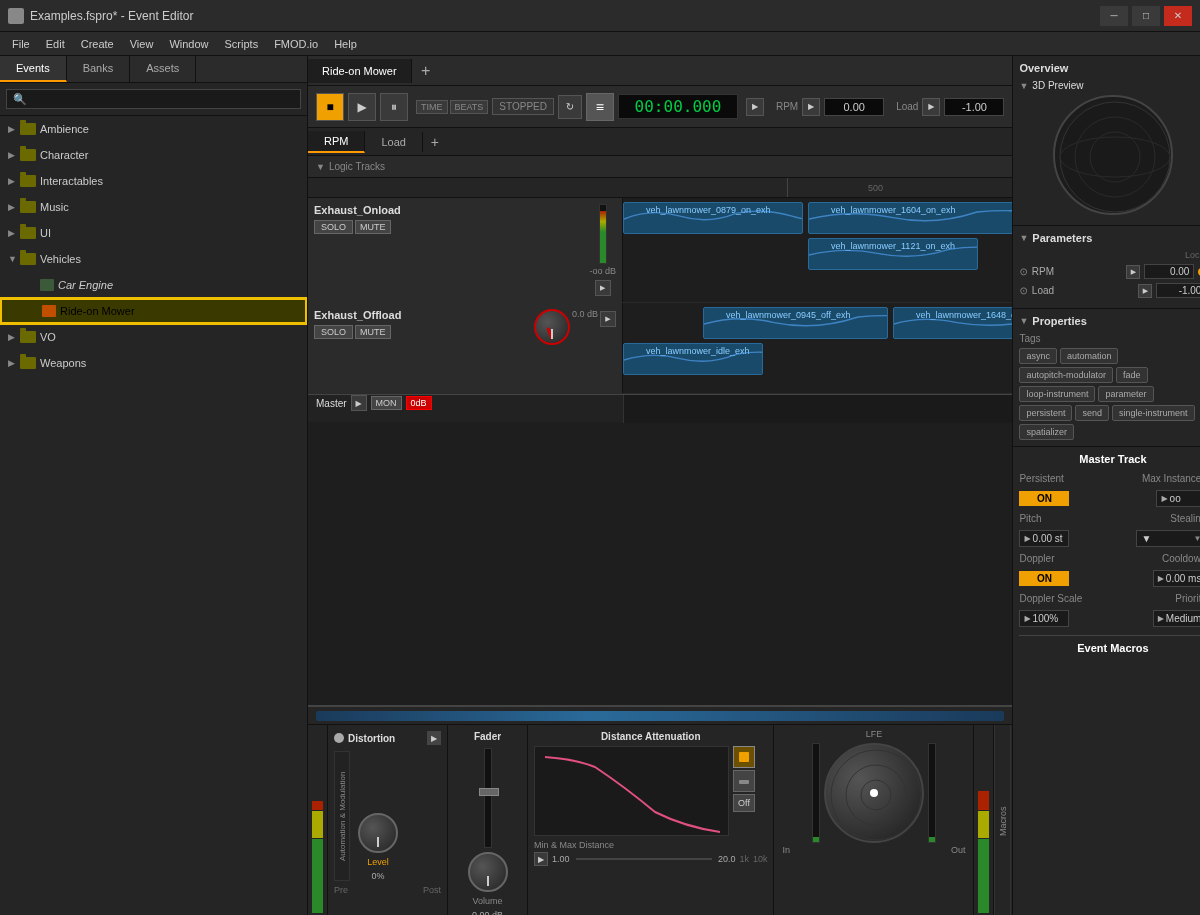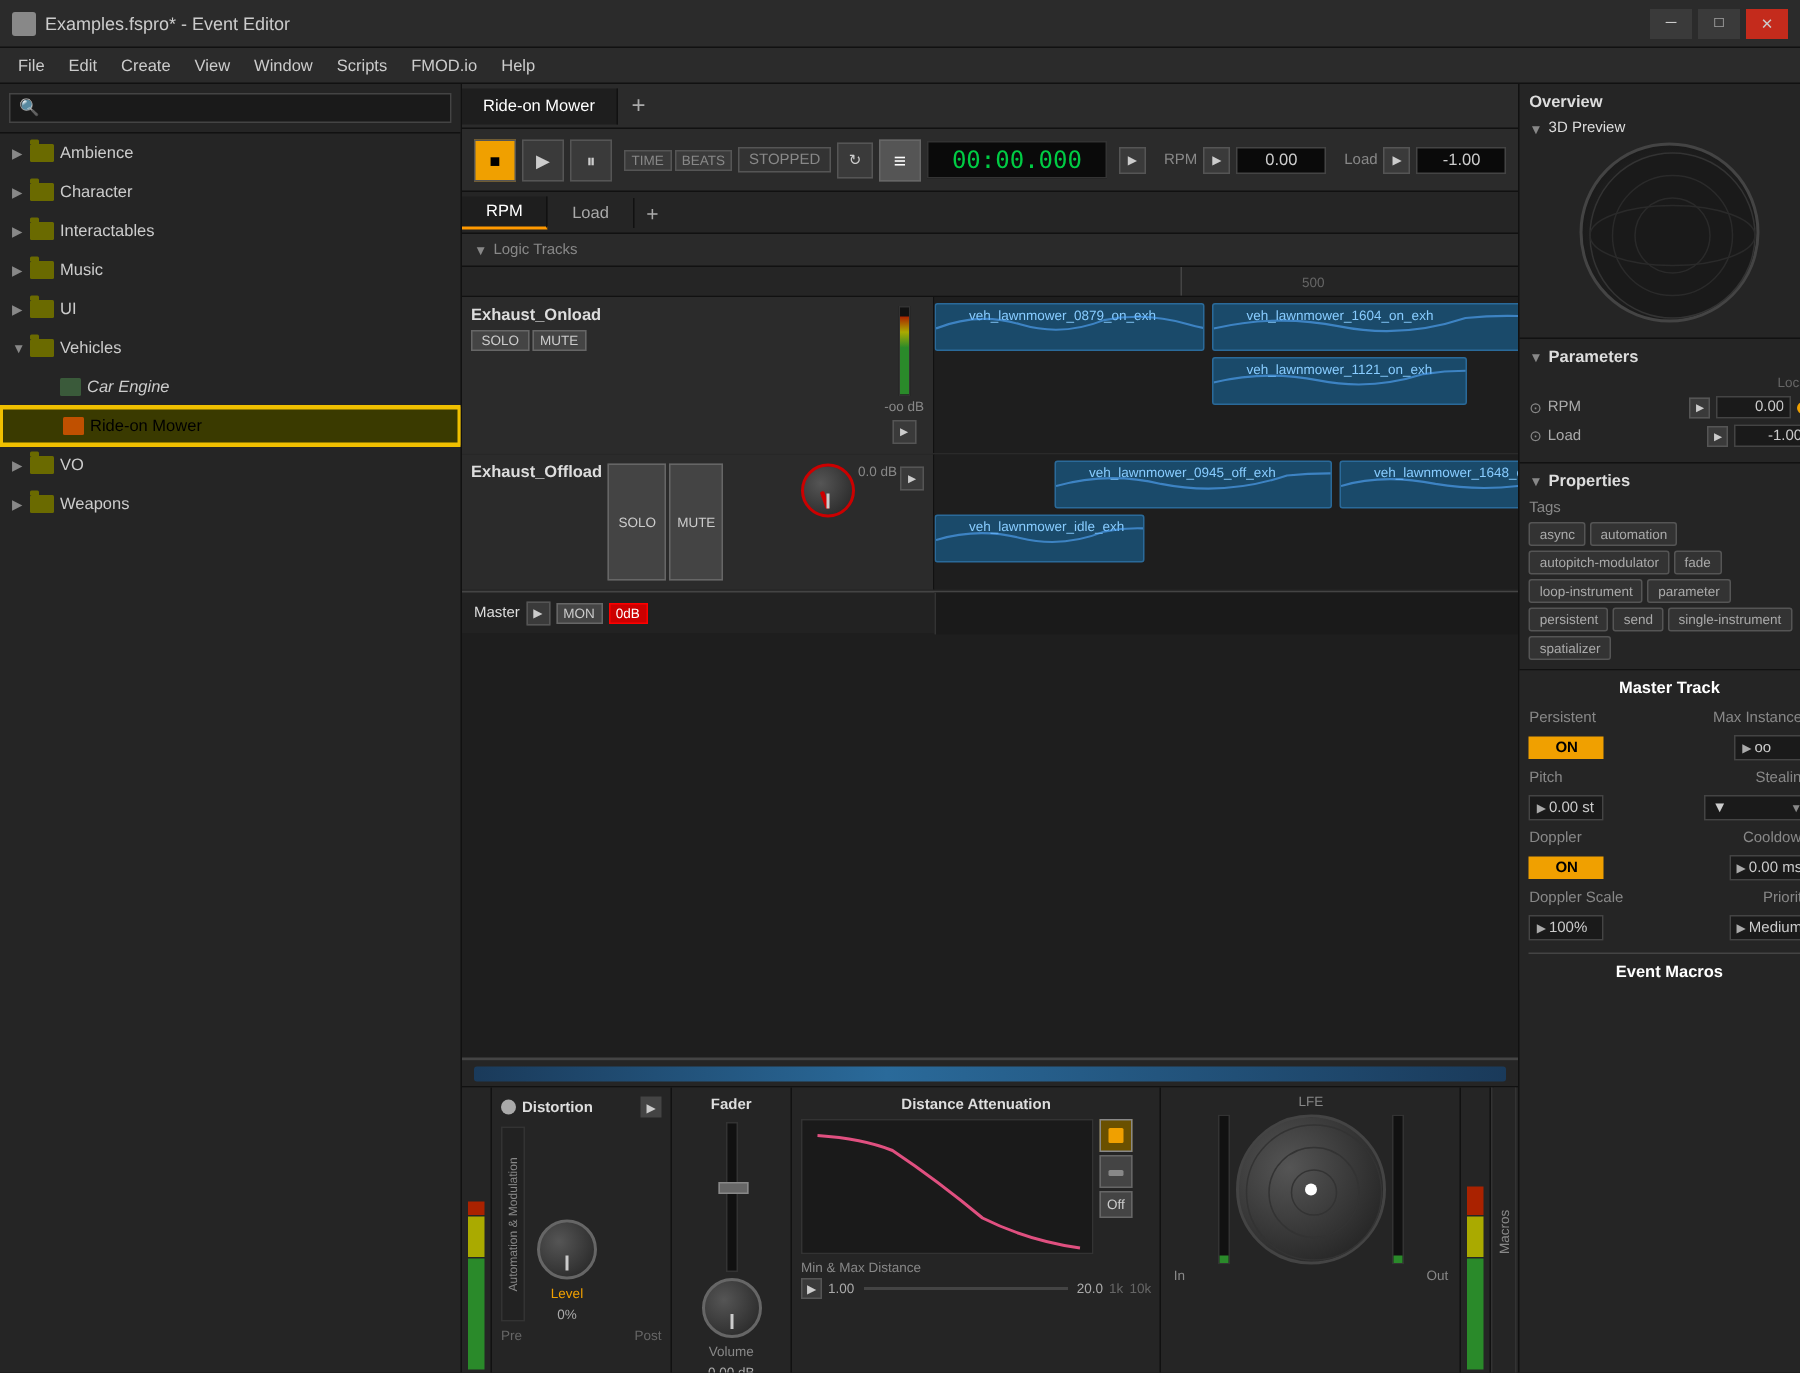--- a/index.html
+++ b/index.html
@@ -100,21 +100,21 @@
     .track-content { flex: 1; background: #1e1e1e; position: relative; overflow: hidden; }
 
     
     .audio-clip { position: absolute; height: 44px; top: 4px; background: #1a4a6a; border: 1px solid #2a6a9a; border-radius: 2px; overflow: hidden; }
     .audio-clip .clip-label { font-size: 9px; color: #8cf; padding: 2px 4px; margin-left: 18px; }
     .audio-clip .waveform { position: absolute; bottom: 0; left: 0; right: 0; height: 28px; opacity: 0.6; }
     .knob { width: 32px; height: 32px; border-radius: 50%; background: radial-gradient(circle at 35% 35%, #555, #222); border: 2px solid #666; position: relative; cursor: pointer; }
     .knob::after { content: ''; position: absolute; width: 2px; height: 10px; background: #ccc; left: 50%; transform: translateX(-50%) rotate(0deg); transform-origin: bottom center; bottom: 4px; }
 
     
-    .master-row { display: flex; border-top: 1px solid #444; height: 28px; background: #222; align-items: center; }
+    .master-row { display: flex; border-top: 1px solid #444; height: 28px; background: #222; align-items: flex-start; }
     .master-label { width: 315px; flex-shrink: 0; padding: 0 8px; font-size: 10px; color: #ddd; display: flex; align-items: center; gap: 4px; }
     .master-play { width: 16px; height: 16px; background: #3a3a3a; border: 1px solid #555; color: #ccc; display: flex; align-items: center; justify-content: center; font-size: 8px; cursor: pointer; }
     .mon-btn { background: #444; border: 1px solid #666; color: #ccc; padding: 1px 4px; font-size: 9px; cursor: pointer; }
     .master-db { background: #cc0000; border: 1px solid #ff0000; color: #fff; padding: 1px 4px; font-size: 9px; }
 
     
     #bottom-section { height: 210px; background: #1e1e1e; border-top: 2px solid #444; display: flex; flex-direction: column; }
     #mini-timeline { height: 18px; background: #252525; border-bottom: 1px solid #111; }
     #mini-timeline .mini-bar { height: 10px; margin: 4px 8px; background: #2a5a8a; border-radius: 2px; }
     #effects-area { flex: 1; display: flex; }
@@ -206,20 +206,25 @@
   <span class="menu-item">View</span>
   <span class="menu-item">Window</span>
   <span class="menu-item">Scripts</span>
   <span class="menu-item">FMOD.io</span>
   <span class="menu-item">Help</span>
 </div>
 
 <div id="main">
 
   <div id="left-panel">
+    <div id="tabs">
+      <div class="tab active">Events</div>
+      <div class="tab">Banks</div>
+      <div class="tab">Assets</div>
+    </div>
     <div id="search-bar">
       <input id="search-input" class="search-input" placeholder="🔍" type="text" style="">
     </div>
     <div id="tree">
 
       <div class="tree-item">
         <span class="arrow">▶</span>
         <span class="folder-icon"></span>
         <span class="label">Ambience</span>
       </div>
@@ -377,21 +382,21 @@
               <div class="clip-label">veh_lawnmower_1121_on_exh</div>
               <svg class="waveform" viewBox="0 0 170 20" preserveAspectRatio="none">
                   <path d="M0,10 Q25,4 50,9 Q75,14 100,6 Q125,2 150,8 Q160,11 170,10" stroke="#5af" fill="none" stroke-width="1"></path>
                 </svg>
             </div>
           </div>
         </div>
 
         <div class="track-row" style="min-height:90px;">
           <div class="track-label" style="width:315px; min-height:90px; flex-direction:row; padding:0; gap:0;">
-            <div style="flex:1; padding:6px; display:flex; flex-direction:row; justify-content:flex-start; gap:4px;">
+            <div style="flex:1; padding:6px; display:flex; flex-direction:column; justify-content:flex-start; gap:4px;">
               <span class="track-name">Exhaust_Offload</span>
               <div class="track-buttons">
                 <button class="solo-btn">SOLO</button>
                 <button class="mute-btn">MUTE</button>
               </div>
             </div>
             <div class="knob-area" style="padding: 6px; display:flex; flex-direction:row; align-items:flex-start; justify-content:flex-end; gap:2px;">
               <div class="knob" style="width:36px; height:36px; background:radial-gradient(circle at 35% 35%, #555, #222); border-radius:50%; border:2px solid #c00; position:relative;">
                 <div style="position:absolute; width:3px; height:12px; background:#c00; left:50%; transform:translateX(-50%) rotate(-20deg); transform-origin:bottom center; bottom:4px; border-radius:1px;"></div>
               </div>

